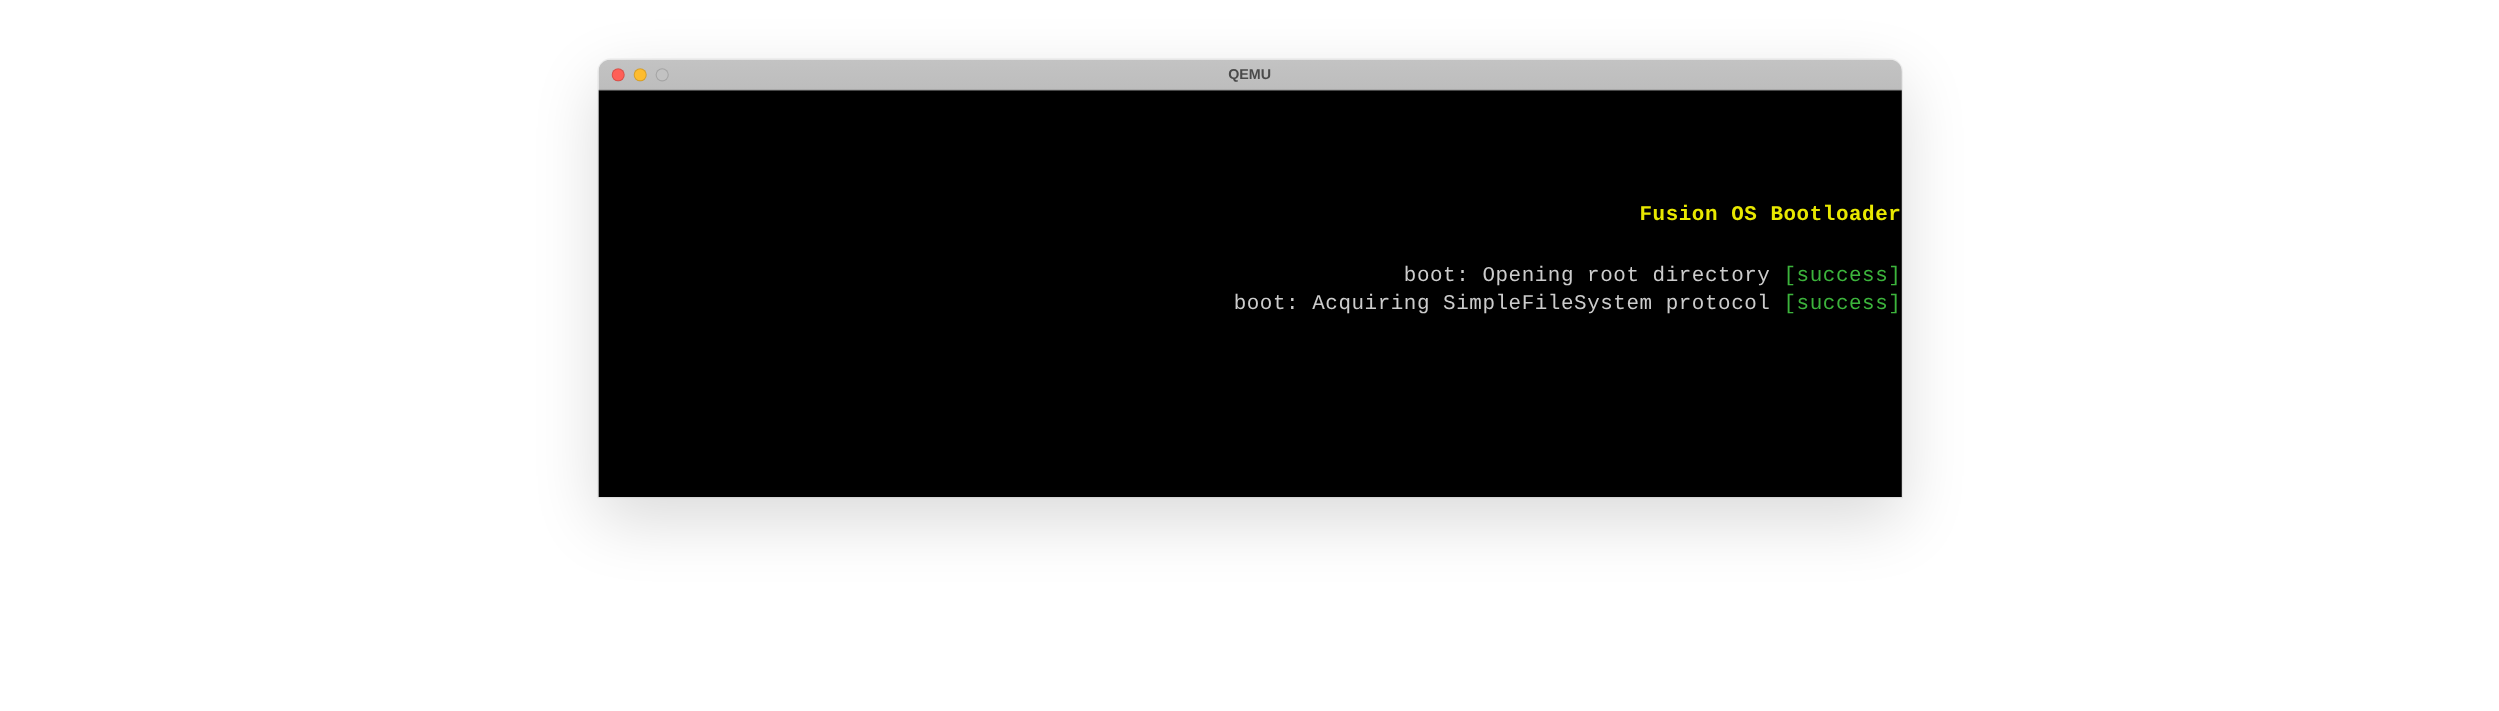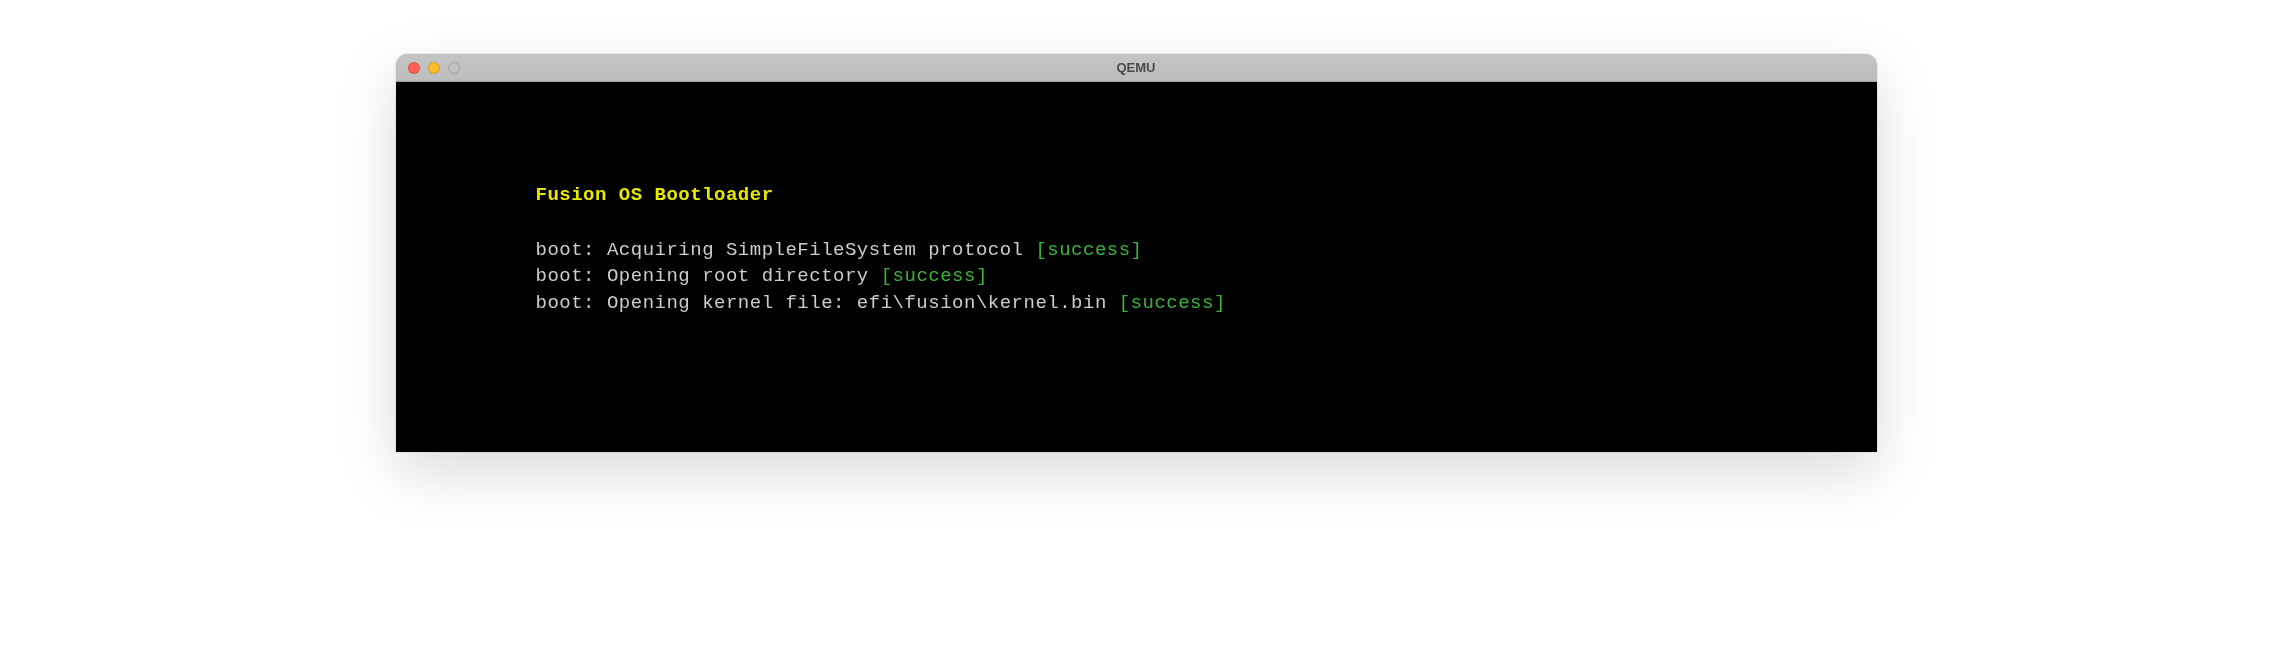--- a/index.html
+++ b/index.html
@@ -12,21 +12,21 @@
       background: #ffffff;
       font-family: -apple-system, BlinkMacSystemFont, "Segoe UI", sans-serif;
       display: flex;
       justify-content: center;
       align-items: flex-start;
       min-height: 100vh;
       padding-top: 54px;
     }
     
     .window {
-      width: 1481px;
+      width: 1185px;
       border-radius: 11px 11px 0 0;
       overflow: hidden;
       box-shadow: 0 20px 60px rgba(0,0,0,0.15), 0 0 0 1px rgba(0,0,0,0.05);
     }
     
     .titlebar {
       background: linear-gradient(to bottom, #c3c3c3, #bdbdbd);
       height: 28px;
       display: flex;
       align-items: center;
@@ -61,20 +61,21 @@
     }
     
     .terminal {
       background: #000000;
       padding: 100px 0 50px 140px;
       min-height: 370px;
       font-family: "Courier New", "OCR A Std", monospace;
       font-size: 19px;
       line-height: 1.4;
       letter-spacing: 0.5px;
+      text-align: right;
     }
     
     .bootloader-title {
       color: #e8e800;
       font-weight: bold;
       margin-bottom: 28px;
     }
     
     .boot-line {
       color: #cccccc;
@@ -95,19 +96,18 @@
       <div class="traffic-light tl-minimize"></div>
       <div class="traffic-light tl-zoom"></div>
     </div>
     <div class="window-title">QEMU</div>
   </div>
 
   <div class="terminal">
     <div class="bootloader-title">Fusion OS Bootloader</div>
 
 
+    <div class="boot-line"><span>boot: </span><span>Opening root directory </span><span class="status-success">[success]</span></div>
+
     <div class="boot-line"><span>boot: </span><span>Acquiring SimpleFileSystem protocol </span><span class="status-success">[success]</span></div>
 
-    <div class="boot-line"><span>boot: </span><span>Opening root directory </span><span class="status-success">[success]</span></div>
-
-    <div class="boot-line"><span>boot: </span><span>Opening kernel file: efi\fusion\kernel.bin </span><span class="status-success">[success]</span></div>
   </div>
 </div>
 
 </body></html>

